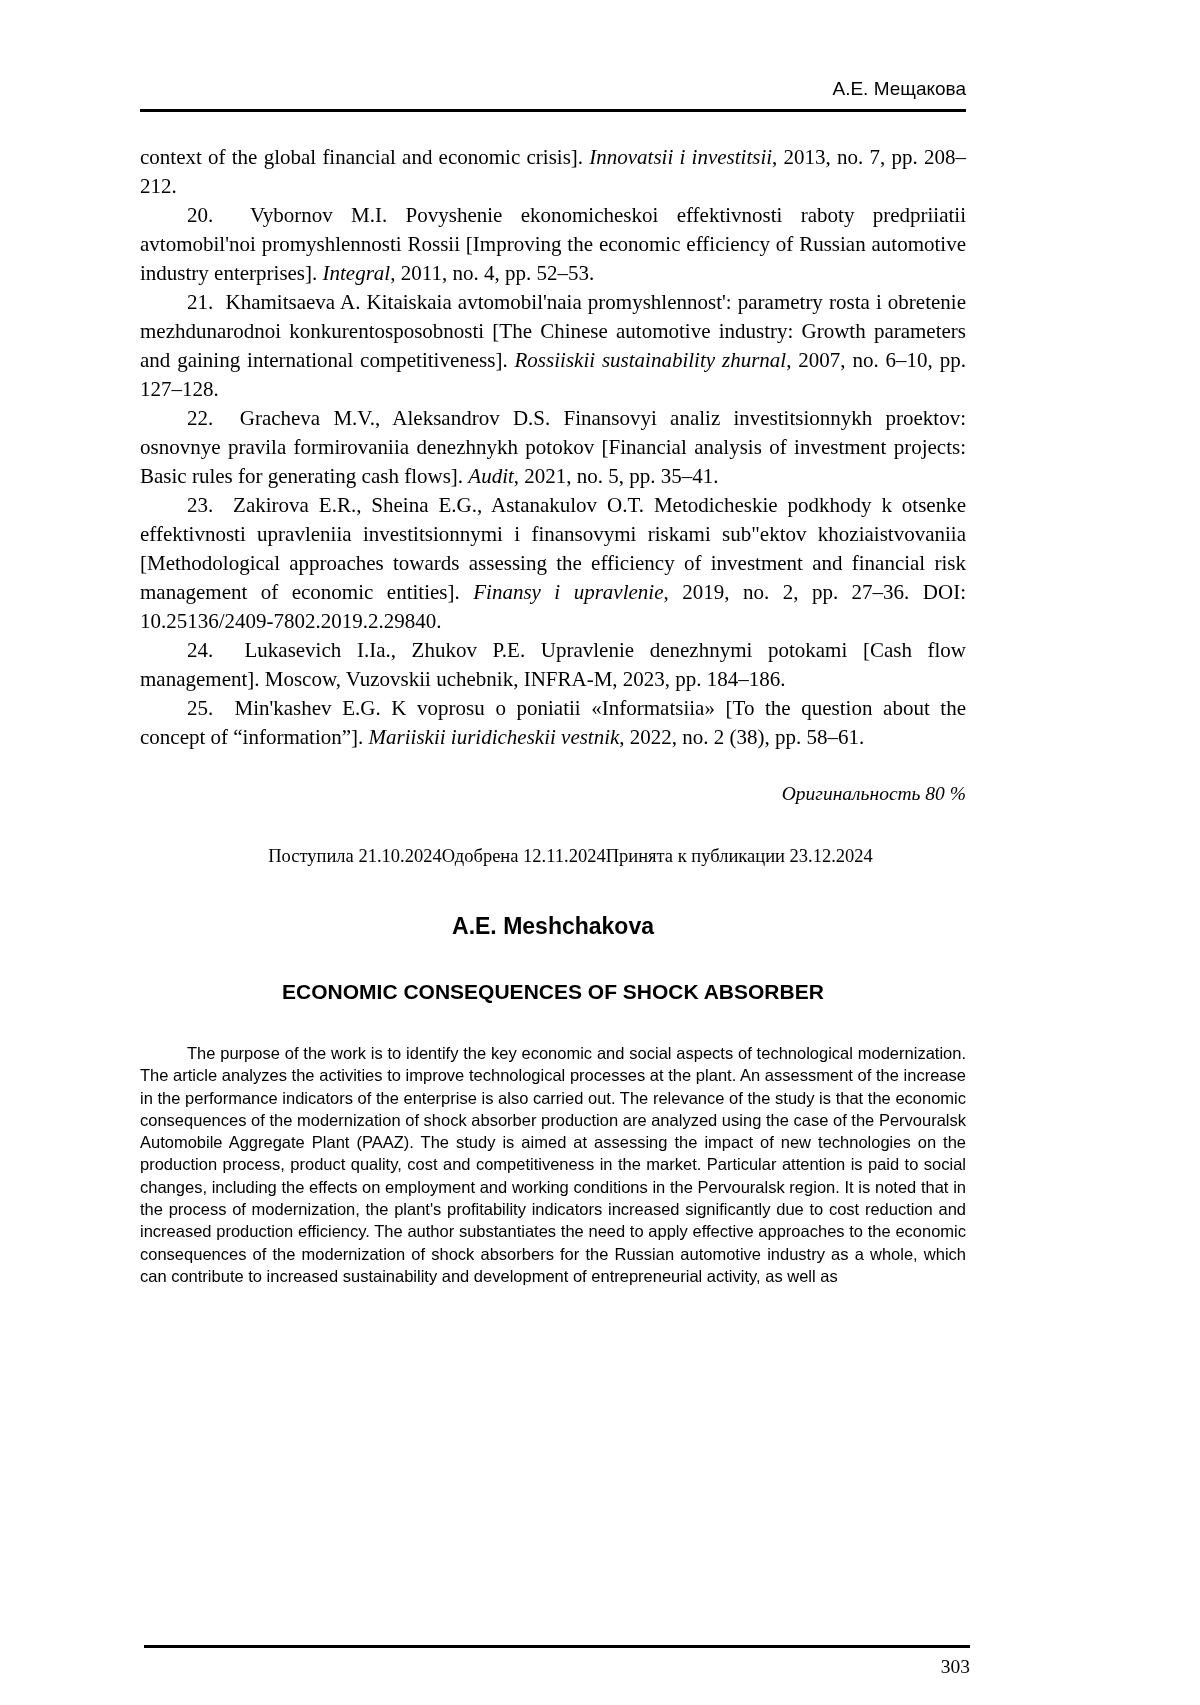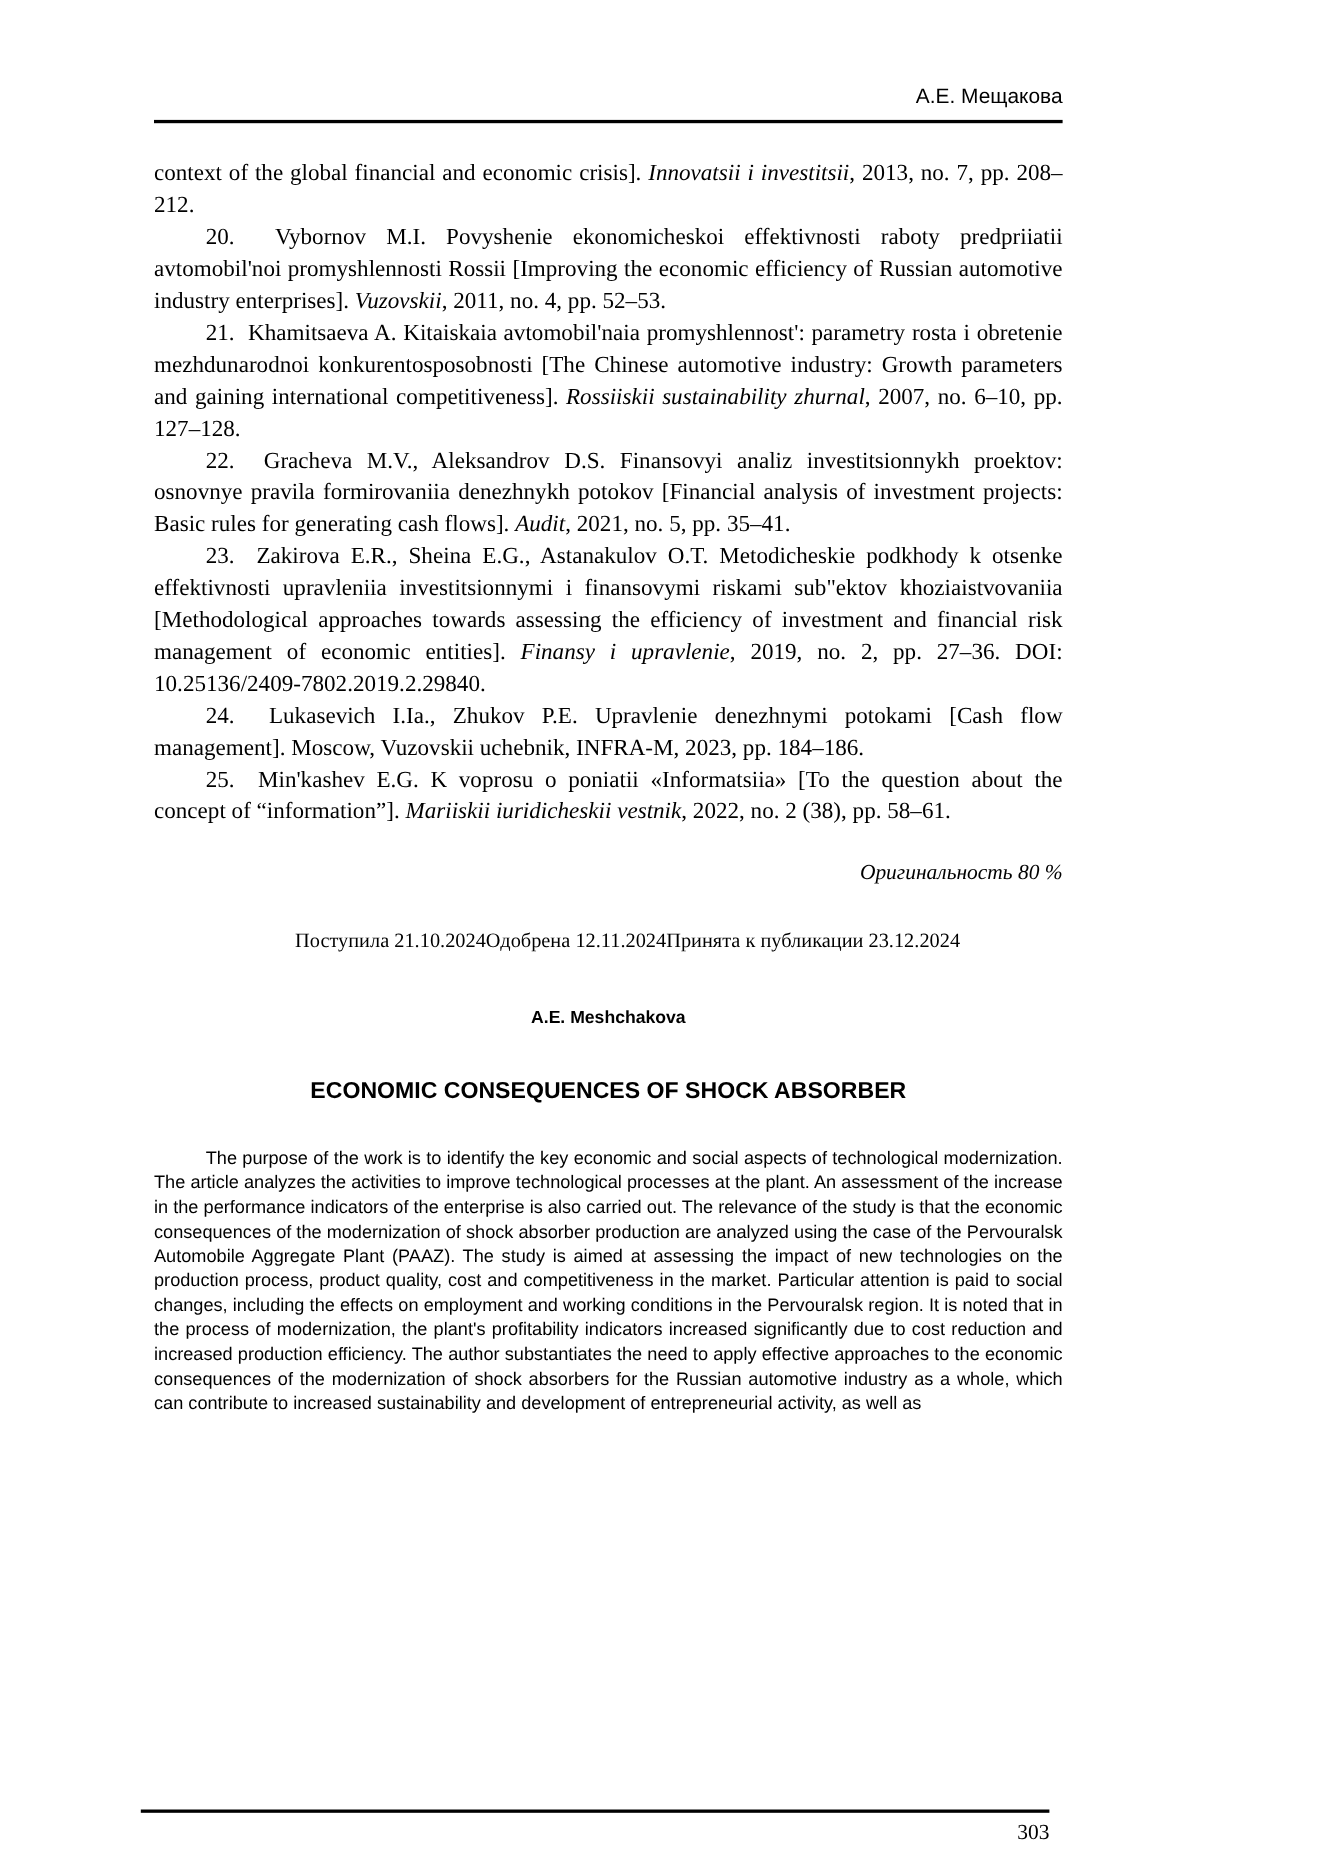--- a/index.html
+++ b/index.html
@@ -61,21 +61,21 @@
     font-size: 18.5px;
     line-height: 24px;
     white-space: nowrap;
   }
 
   .article-author {
     margin-top: 46px;
     text-align: center;
     font-family: "Liberation Sans", sans-serif;
     font-weight: bold;
-    font-size: 16px;
+    font-size: 23px;
     line-height: 24px;
   }
 
   .article-title {
     margin-top: 42px;
     text-align: center;
     font-family: "Liberation Sans", sans-serif;
     font-weight: bold;
     font-size: 21px;
     line-height: 24px;
@@ -87,21 +87,21 @@
     margin-top: 38px;
     font-family: "Liberation Sans", sans-serif;
     font-size: 16.5px;
     line-height: 22.3px;
     text-align: justify;
     text-indent: 47px;
   }
 
   .page-footer {
     position: absolute;
-    left: 128px;
+    left: 144px;
     bottom: 26px;
     width: 826px;
   }
   .foot-rule {
     border: none;
     border-top: 3px solid #000000;
   }
   .page-number {
     margin-top: 7px;
     text-align: right;
@@ -115,21 +115,21 @@
 <div class="page">
   <div class="content">
 
     <div class="running-head">А.Е. Мещакова</div>
 
     <hr class="head-rule">
 
     <div class="references">
 
     <p class="ref"><span>context of the global financial and economic crisis]. </span><em>Innovatsii i investitsii</em><span>, 2013, no. 7, pp. 208–212.</span></p>
-        <p class="ref indent"><span>20.&nbsp;&nbsp;Vybornov M.I. Povyshenie ekonomicheskoi effektivnosti raboty predpriiatii avtomobil'noi promyshlennosti Rossii [Improving the economic efficiency of Russian automotive industry enterprises]. </span><em>Vuzovskii</em><span>, 2011, no. 4, pp. 52–53.</span></p>
+        <p class="ref indent"><span>20.&nbsp;&nbsp;Vybornov M.I. Povyshenie ekonomicheskoi effektivnosti raboty predpriiatii avtomobil'noi promyshlennosti Rossii [Improving the economic efficiency of Russian automotive industry enterprises]. </span><em>Integral</em><span>, 2011, no. 4, pp. 52–53.</span></p>
         <p class="ref indent"><span>21.&nbsp;&nbsp;Khamitsaeva A. Kitaiskaia avtomobil'naia promyshlennost': parametry rosta i obretenie mezhdunarodnoi konkurentosposobnosti [The Chinese automotive industry: Growth parameters and gaining international competitiveness]. </span><em>Rossiiskii sustainability zhurnal</em><span>, 2007, no. 6–10, pp. 127–128.</span></p>
         <p class="ref indent"><span>22.&nbsp;&nbsp;Gracheva M.V., Aleksandrov D.S. Finansovyi analiz investitsionnykh proektov: osnovnye pravila formirovaniia denezhnykh potokov [Financial analysis of investment projects: Basic rules for generating cash flows]. </span><em>Audit</em><span>, 2021, no. 5, pp. 35–41.</span></p>
         <p class="ref indent"><span>23.&nbsp;&nbsp;Zakirova E.R., Sheina E.G., Astanakulov O.T. Metodicheskie podkhody k otsenke effektivnosti upravleniia investitsionnymi i finansovymi riskami sub"ektov khoziaistvovaniia [Methodological approaches towards assessing the efficiency of investment and financial risk management of economic entities]. </span><em>Finansy i upravlenie</em><span>, 2019, no. 2, pp. 27–36. DOI: 10.25136/2409-7802.2019.2.29840.</span></p>
         <p class="ref indent"><span>24.&nbsp;&nbsp;Lukasevich I.Ia., Zhukov P.E. Upravlenie denezhnymi potokami [Cash flow management]. Moscow, Vuzovskii uchebnik, INFRA-M, 2023, pp. 184–186.</span></p>
         <p class="ref indent"><span>25.&nbsp;&nbsp;Min'kashev E.G. K voprosu o poniatii «Informatsiia» [To the question about the concept of “information”]. </span><em>Mariiskii iuridicheskii vestnik</em><span>, 2022, no. 2 (38), pp. 58–61.</span></p>
       </div>
 
     <p class="originality">Оригинальность 80 %</p>
 
     <div class="dates">

